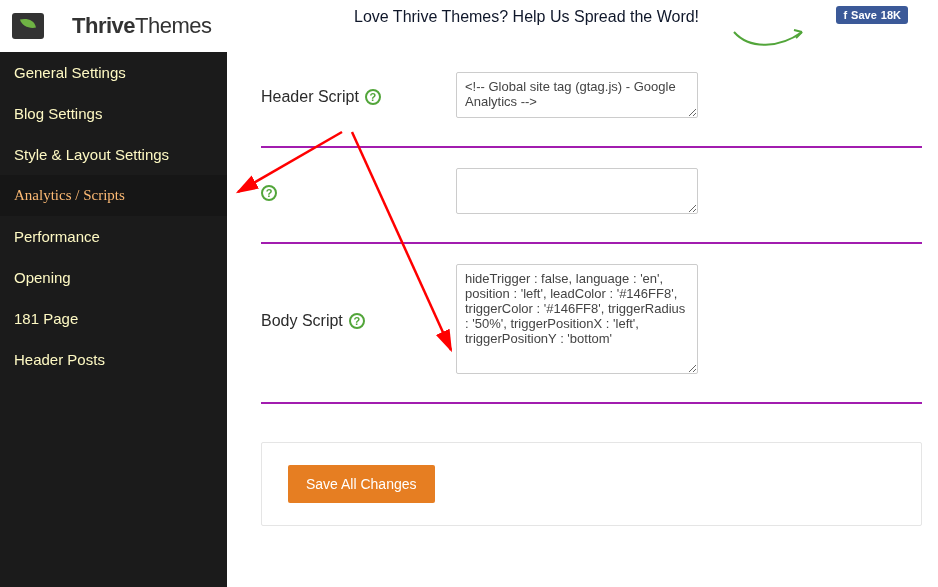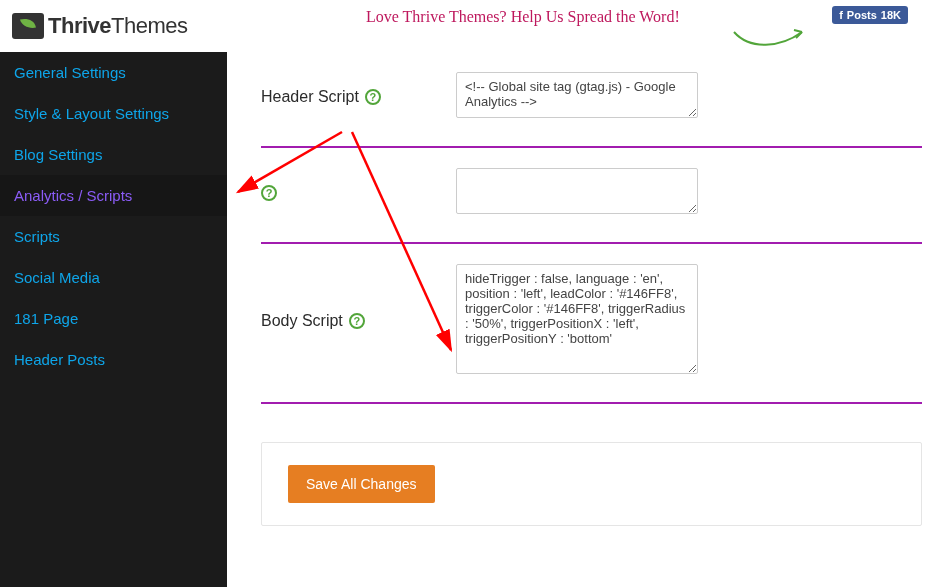--- a/index.html
+++ b/index.html
@@ -2,32 +2,32 @@
 <html><head>
   <meta charset="utf-8">
   <style>
     * { margin: 0; padding: 0; box-sizing: border-box; }
     body { font-family: "Segoe UI", Arial, sans-serif; background: #fff; width: 938px; height: 587px; overflow: hidden; position: relative; }
 
     .header { display: flex; align-items: center; padding: 8px 12px; height: 52px; position: relative; }
     .logo-wrap { display: flex; align-items: center; gap: 4px; }
     .logo-icon { width: 32px; height: 26px; background: #333; border-radius: 3px; position: relative; display: flex; align-items: center; justify-content: center; }
     .logo-icon svg { width: 20px; height: 16px; }
-    .logo-text { font-size: 22px; color: #333; font-weight: 400; letter-spacing: -0.5px; }
+    .logo-text { font-size: 22px; color: #333; font-weight: 400; letter-spacing: -0.5px; margin-left: 24px; }
     .logo-text .bold { font-weight: 700; }
-    .tagline { font-family: Liberation Serif, serif; color: #be185d; font-size: 16px; position: absolute; left: 366px; top: 8px; }
+    .tagline { font-family: Liberation Sans, sans-serif; color: #0f172a; font-size: 16px; position: absolute; left: 354px; top: 8px; }
     .arrow-swoosh { position: absolute; left: 730px; top: 22px; }
     .fb-share { position: absolute; right: 30px; top: 6px; background: #3b5998; color: #fff; font-size: 11px; font-weight: bold; padding: 3px 7px; border-radius: 3px; display: flex; align-items: center; gap: 4px; cursor: pointer; }
     .fb-share .fb-f { font-family: Arial; font-weight: bold; }
 
     .layout { display: flex; height: 535px; }
 
     .sidebar { width: 227px; background: #1b1b1b; }
-    .sidebar-item { color: #0ea5e9; font-size: 15px; padding: 12px 14px; border-bottom: 0; cursor: pointer; position: relative; }
-    .sidebar-item.active { color: #8b5cf6; background: #161616; }
+    .sidebar-item { color: #fef9c3; font-size: 15px; padding: 12px 14px; border-bottom: 0; cursor: pointer; position: relative; }
+    .sidebar-item.active { color: #fdba74; background: #161616; font-family: Liberation Serif, serif; }
     .sidebar-item.active::after {
       content: ''; position: absolute; right: -9px; top: 50%; transform: translateY(-50%);
       width: 0; height: 0; border-top: 9px solid transparent; border-bottom: 9px solid transparent;
       border-right: 9px solid #fff;
     }
 
     .main { flex: 1; padding: 0 16px 16px 34px; overflow-y: auto; }
     .page-title { font-size: 23px; font-weight: 400; color: #2b2b2b; margin: 48px 0 28px 0; }
 
     .field-row { display: flex; align-items: center; padding: 20px 0 24px 0; border-bottom: 2px solid #a21caf; }
@@ -60,33 +60,33 @@
       <span class="bold">Thrive</span><span>Themes</span>
     </span>
   </div>
   <div class="tagline">Love Thrive Themes? Help Us Spread the Word!</div>
   <svg class="arrow-swoosh" width="80" height="28" viewBox="0 0 80 28">
     <path d="M4 10 C 20 28, 50 26, 72 10" stroke="#52a53a" stroke-width="2" fill="none"></path>
     <path d="M72 10 L 64 8 M72 10 L 66 16" stroke="#52a53a" stroke-width="2" fill="none"></path>
   </svg>
   <div class="fb-share">
     <span class="fb-f">f</span>
-    <span>Posts</span>
+    <span>Save</span>
     <span>18K</span>
   </div>
 </div>
 
 <div class="layout">
   <nav class="sidebar">
     <div class="sidebar-item">General Settings</div>
+    <div class="sidebar-item">Blog Settings</div>
     <div class="sidebar-item">Style &amp; Layout Settings</div>
-    <div class="sidebar-item">Blog Settings</div>
     <div class="sidebar-item active">Analytics / Scripts</div>
-    <div class="sidebar-item">Scripts</div>
-    <div class="sidebar-item">Social Media</div>
+    <div class="sidebar-item">Performance</div>
+    <div class="sidebar-item">Opening</div>
     <div class="sidebar-item">181 Page</div>
     <div class="sidebar-item">Header Posts</div>
   </nav>
 
   <main class="main">
 
     <div class="field-row">
       <div class="field-label-wrap">
         <span class="field-label">Header Script</span>
         <span class="help-icon">?</span>

